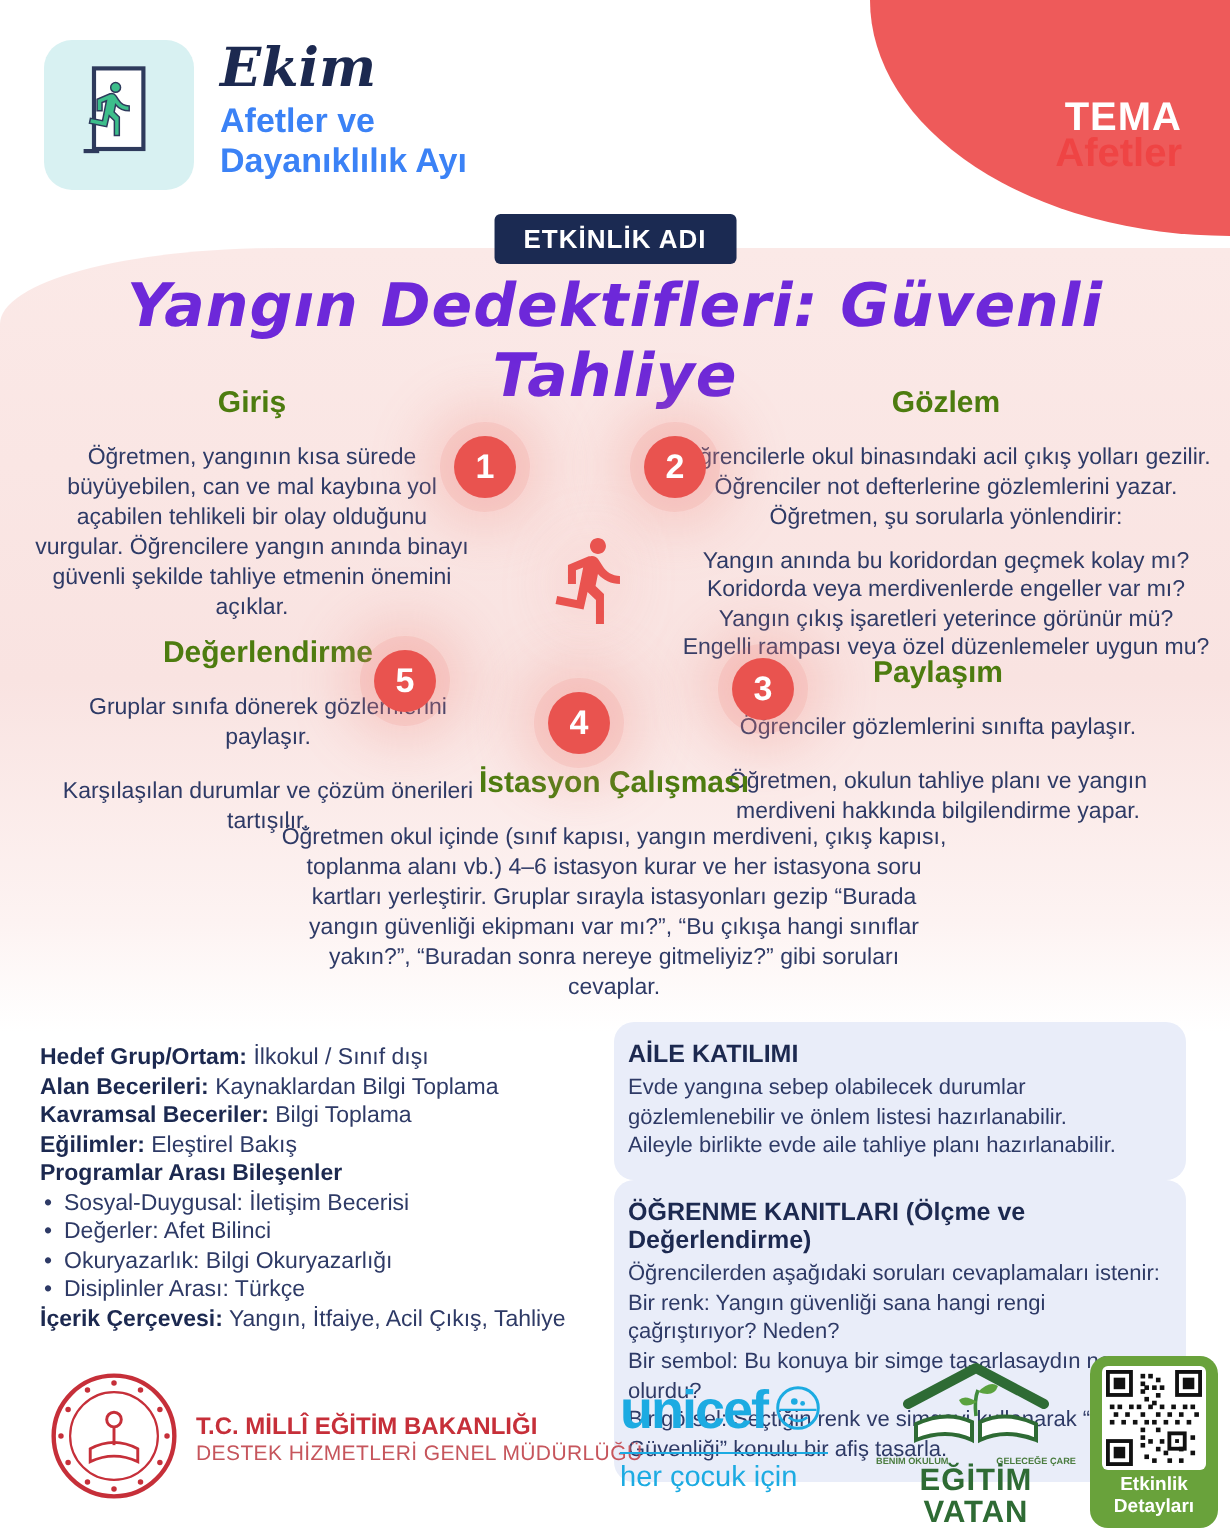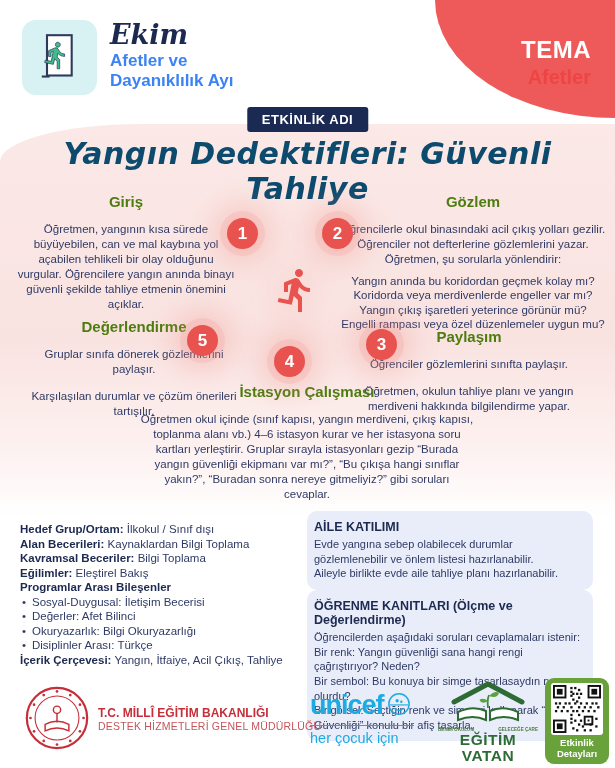--- a/index.html
+++ b/index.html
@@ -13,30 +13,30 @@
 
   
   .logo-box{position:absolute;left:22px;top:20px;width:75px;height:75px;background:#D8F1F2;border-radius:14px;
     display:flex;align-items:center;justify-content:center;}
   .brand-text{position:absolute;left:110px;top:20px;line-height:1.1;}
   .brand-month{font-family:"DejaVu Serif",serif;font-style:italic;font-weight:bold;font-size:27px;color:#1C2950;}
   .brand-line{font-size:17px;font-weight:bold;color:#3b82f6;margin-top:2px;}
 
   .tema-blob{position:absolute;top:0;right:0;width:180px;height:118px;background:#EE5A5A;
     border-bottom-left-radius:100% 100%;}
-  .tema-label{position:absolute;top:36px;right:24px;color:#fff;font-size:24px;font-weight:bold;letter-spacing:.5px;text-align:right;}
+  .tema-label{position:absolute;top:48px;right:24px;color:#fff;font-size:20px;font-weight:bold;letter-spacing:.5px;text-align:right;}
   .tema-value{position:absolute;top:66px;right:24px;color:#ef4444;font-size:20px;font-weight:bold;text-align:right;}
 
   .badge{position:absolute;top:107px;left:50%;transform:translateX(-50%);
     background:#1B2A52;color:#fff;font-size:13px;font-weight:bold;letter-spacing:.5px;
     padding:5px 15px;border-radius:3px;white-space:nowrap;}
 
   .main-title{position:absolute;top:136px;left:0;width:100%;text-align:center;
     font-family:"DejaVu Sans",sans-serif;font-style:italic;font-weight:bold;
-    font-size:30px;color:#0c4a6e;letter-spacing:.5px;}
+    font-size:30px;color:#6d28d9;letter-spacing:.5px;}
 
   
   .step{position:absolute;text-align:center;}
   .step h3{margin:0 0 5px;font-size:15px;font-weight:bold;color:#4d7c0f;}
   .step p{margin:12px 0 7px;font-size:11.5px;line-height:1.3;color:#2E3A66;}
   .step p.q{margin:0;line-height:1.26;}
   .step-giris{left:15px;top:193px;width:222px;}
   .step-gozlem{left:338px;top:193px;width:270px;}
   .step-degerlendirme{left:28px;top:318px;width:212px;}
   .step-paylasim{left:348px;top:328px;width:242px;}

